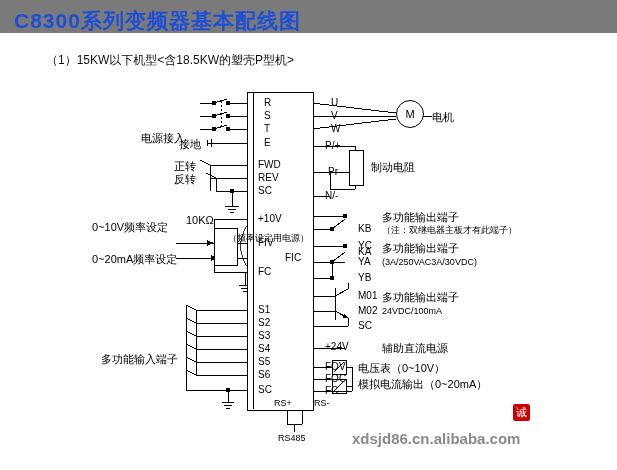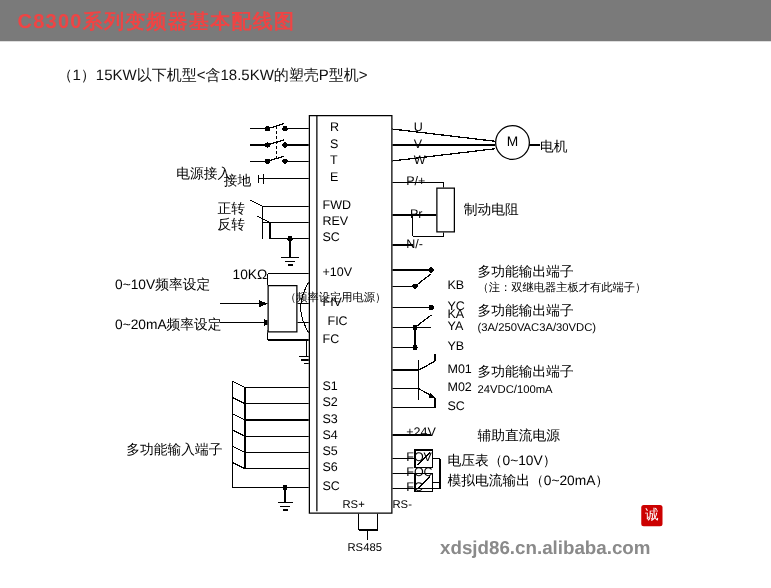--- a/index.html
+++ b/index.html
@@ -11,21 +11,21 @@
     overflow:hidden;
   }
   #root{position:relative;width:617px;height:470px;}
 
   .title-bar{
     position:absolute;left:0;top:0;width:617px;height:33px;
     background:#7a7a7a;
   }
   .title-text{
     position:absolute;left:14px;top:7px;
-    color:#ef4444;font-size:16px;font-weight:bold;
+    color:#1d4ed8;font-size:21px;font-weight:bold;
     letter-spacing:1px;
   }
 
   .subtitle{
     position:absolute;left:46px;top:52px;
     font-size:12px;color:#111;
   }
 
   
   .t{position:absolute;font-size:10px;color:#000;white-space:nowrap;}
@@ -276,21 +276,21 @@
   <div class="term" style="left:264px;top:110px;">S</div>
   <div class="term" style="left:264px;top:123px;">T</div>
   <div class="term" style="left:264px;top:137px;">E</div>
 
   <div class="term" style="left:258px;top:159px;">FWD</div>
   <div class="term" style="left:258px;top:172px;">REV</div>
   <div class="term" style="left:258px;top:185px;">SC</div>
 
   <div class="term" style="left:258px;top:213px;">+10V</div>
   <div class="term" style="left:258px;top:237px;">FIV</div>
-  <div class="term" style="left:262px;top:252px;">FIC</div>
+  <div class="term" style="left:246px;top:252px;padding-left:39px;">FIC</div>
   <div class="term" style="left:258px;top:266px;">FC</div>
 
   <div class="term" style="left:258px;top:304px;">S1</div>
   <div class="term" style="left:258px;top:317px;">S2</div>
   <div class="term" style="left:258px;top:330px;">S3</div>
   <div class="term" style="left:258px;top:343px;">S4</div>
   <div class="term" style="left:258px;top:356px;">S5</div>
   <div class="term" style="left:258px;top:369px;">S6</div>
   <div class="term" style="left:258px;top:384px;">SC</div>
 

